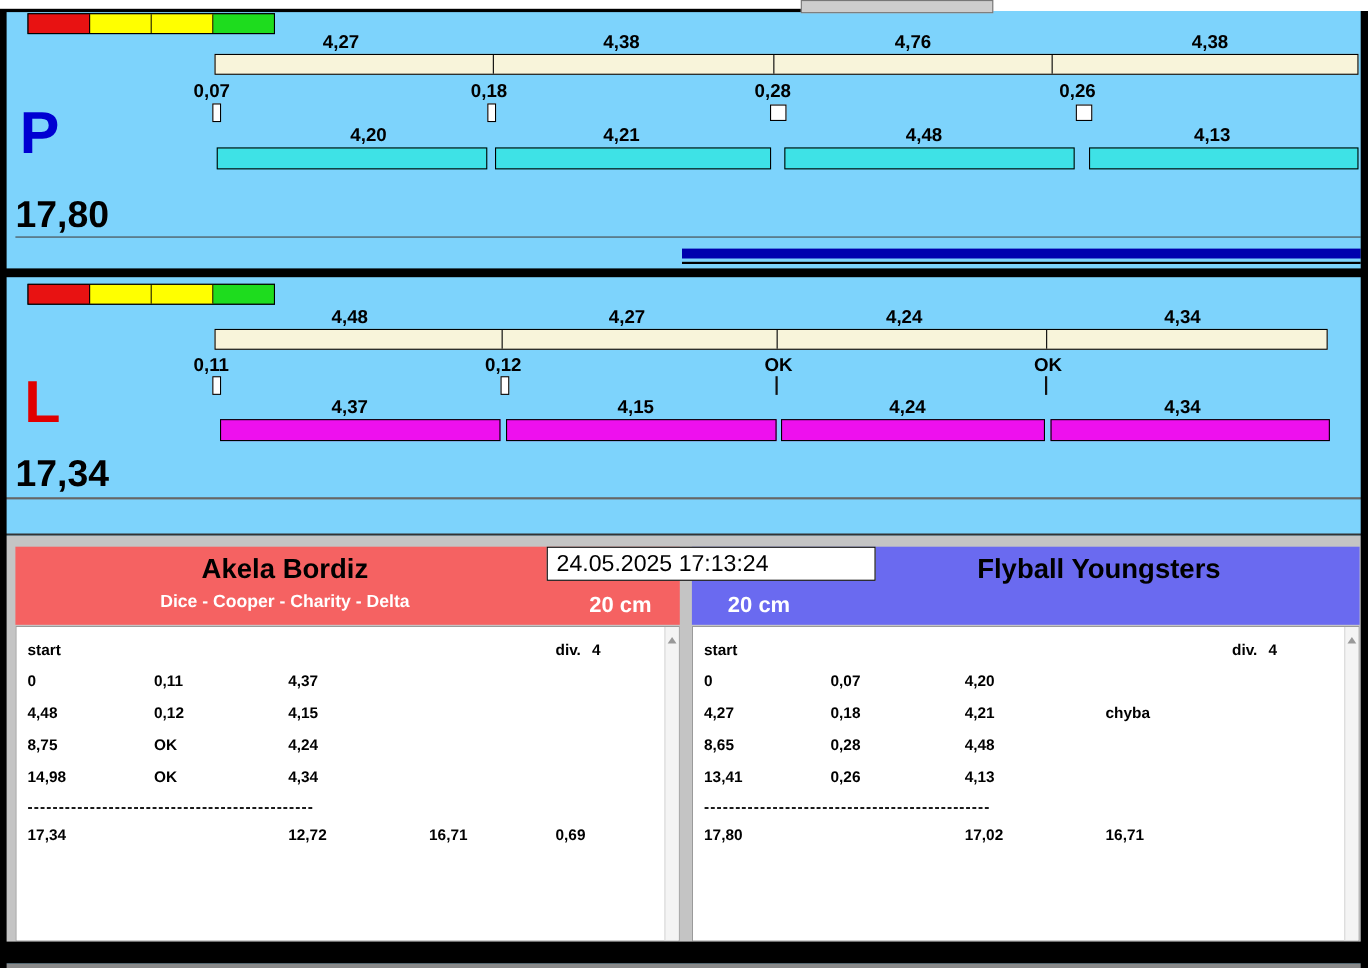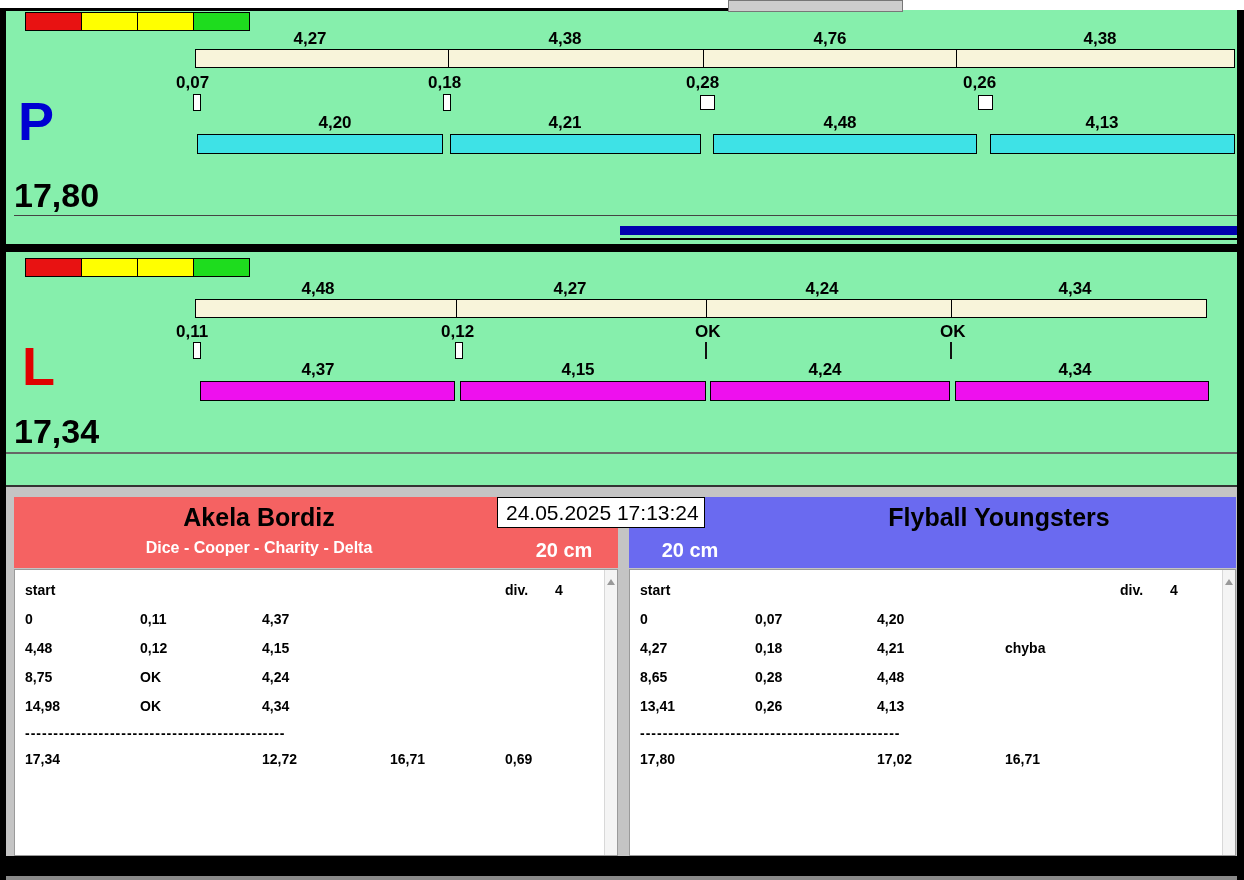--- a/index.html
+++ b/index.html
@@ -1,18 +1,18 @@
 <!DOCTYPE html>
 <html><head>
 <meta charset="utf-8">
 <style>
   html,body{margin:0;padding:0;background:#fff;}
   #screen{
     position:relative;width:1244px;height:880px;overflow:hidden;
-    background:#86efac;
+    background:#7dd3fc;
     font-family:"Liberation Sans", sans-serif;
     color:#000;
   }
   .abs{position:absolute;}
   
   .frame{background:#000;}
   .top-strip{left:0;top:0;width:1244px;height:10px;background:#fff;}
   .top-border{left:0;top:8px;width:893px;height:3px;background:#000;}
   .titlebar-btn{left:728px;top:0;width:175px;height:12px;background:#cdcdcd;border:1px solid #777;box-sizing:border-box;}
   
@@ -37,21 +37,21 @@
   .t-dogs{font-weight:bold;font-size:16px;color:#fff;text-align:center;white-space:nowrap;}
   .t-height{font-weight:bold;font-size:20px;color:#fff;text-align:center;}
   .timestamp-box{background:#fff;border:1px solid #000;box-sizing:border-box;
     font-size:21px;line-height:29px;padding-left:8px;white-space:nowrap;}
   .ttable{background:#fff;border:1px solid #9a9a9a;box-sizing:border-box;
     font-weight:bold;font-size:14px;overflow:hidden;}
   .trow{display:grid;grid-template-columns:115px 122px 128px 115px 1fr;
     height:29px;line-height:29px;padding-left:10px;white-space:nowrap;}
   .trow.first{margin-top:6px;}
   .sep-row{height:24px;line-height:24px;padding-left:10px;overflow:hidden;white-space:nowrap;letter-spacing:1px;}
-  .divcell{display:flex;gap:27px;}
+  .divcell{display:flex;gap:10px;}
   .vscroll{position:absolute;top:0;right:0;bottom:0;width:12px;background:#f4f4f4;border-left:1px solid #d8d8d8;}
   .up-arrow{width:0;height:0;border:4px solid transparent;border-bottom:6px solid #999;margin:5px auto 0;}
   .teams-bg{background:#c4c4c4;}
 </style>
 </head>
 <body>
 
 <div id="screen">
 
   <div class="abs top-strip"></div>
@@ -155,21 +155,21 @@
     <div class="abs t-name" style="left:0;top:6px;width:490px;">Akela Bordiz</div>
     <div class="abs t-dogs" style="left:0;top:42px;width:490px;">Dice - Cooper - Charity - Delta</div>
     <div class="abs t-height" style="left:500px;top:42px;width:100px;">20 cm</div>
   </div>
 
   <div class="abs thead" style="left: 629px; top: 497px; width: 607px; background: rgb(106, 106, 240);">
     <div class="abs t-name" style="left:135px;top:6px;width:470px;">Flyball Youngsters</div>
     <div class="abs t-height" style="left:11px;top:42px;width:100px;">20 cm</div>
   </div>
 
-  <div class="abs timestamp-box" style="left:497px;top:497px;width:208px;height:31px;">24.05.2025 17:13:24</div>
+  <div class="abs timestamp-box" style="left:497px;top:497px;width:299px;height:31px;">24.05.2025 17:13:24</div>
 
   <div class="abs ttable" style="left:14px;top:569px;width:604px;height:287px;">
     <div class="trow first">
       <span>start</span>
       <span></span>
         <span></span>
         <span></span>
       <span class="divcell">
         <span>div.</span>
         <span>4</span>

